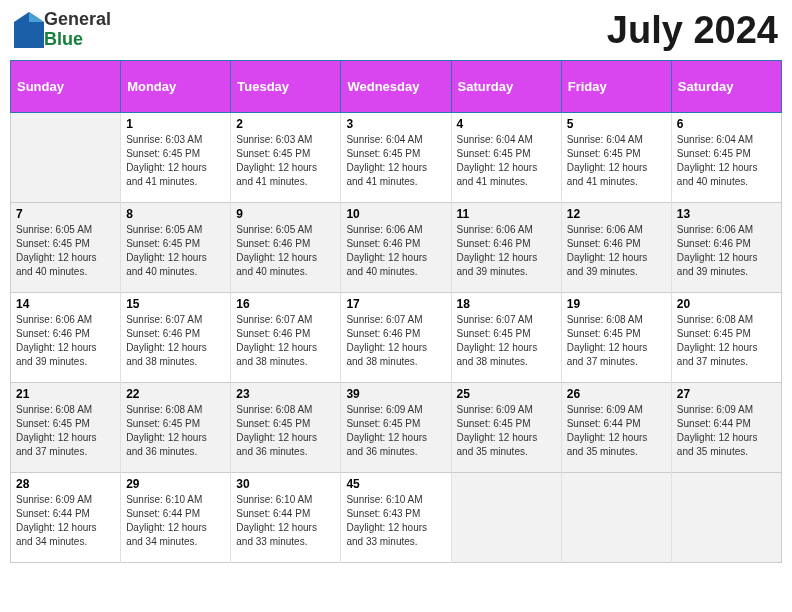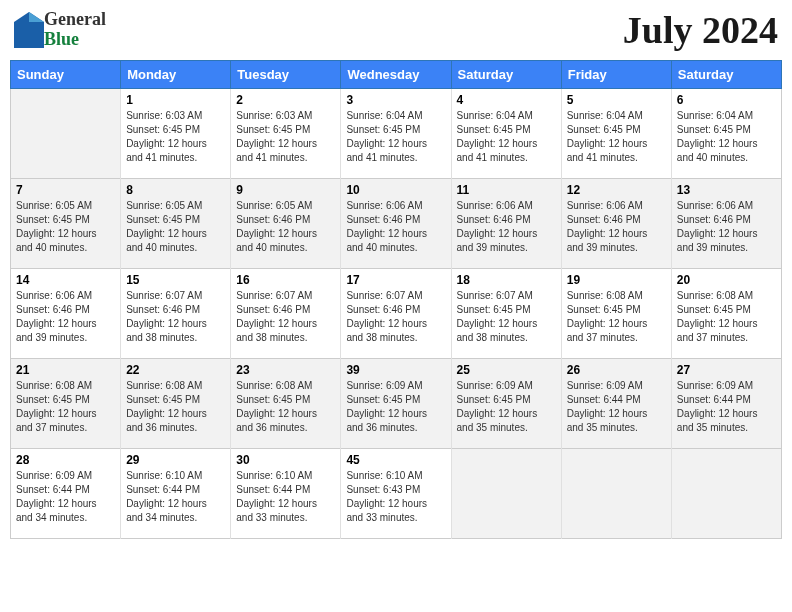--- a/index.html
+++ b/index.html
@@ -9,21 +9,20 @@
       width: 792px;
       min-height: 612px;
       padding: 10px;
     }
     .header {
       display: flex;
       justify-content: space-between;
       align-items: flex-start;
       margin-bottom: 8px;
       padding: 0 4px;
-      font-family: Liberation Serif, serif;
     }
     .logo {
       display: flex;
       align-items: center;
     }
     .logo-text {
       display: flex;
       flex-direction: column;
       font-size: 18px;
       font-weight: bold;
@@ -42,24 +41,24 @@
     .location-title {
       font-size: 16px;
       color: #333;
     }
     table {
       width: 100%;
       border-collapse: collapse;
       font-size: 11px;
     }
     thead tr th {
-      background-color: #3b82f6;
+      background-color: #d946ef;
       color: #fff;
       text-align: left;
-      padding: 6px 6px;
+      padding: 18px 6px;
       font-size: 13px;
       font-weight: bold;
       border: 1px solid #2e75b6;
       margin-left: 44px;
     }
     tbody tr {
       border-bottom: 1px solid #ccc;
     }
     tbody tr td {
       vertical-align: top;

